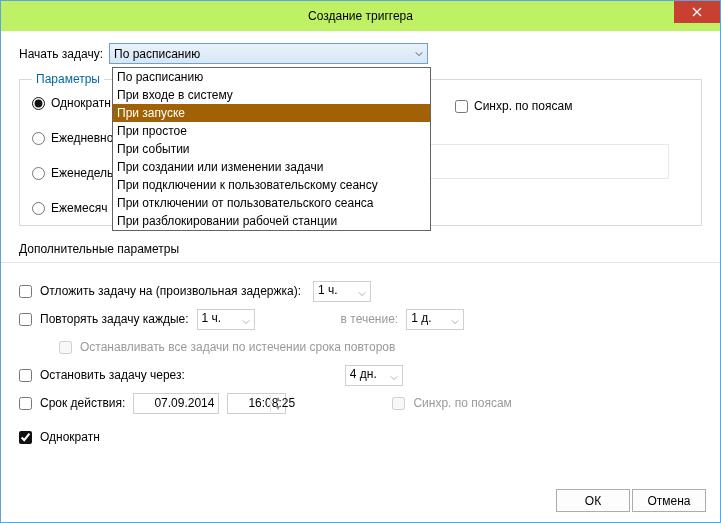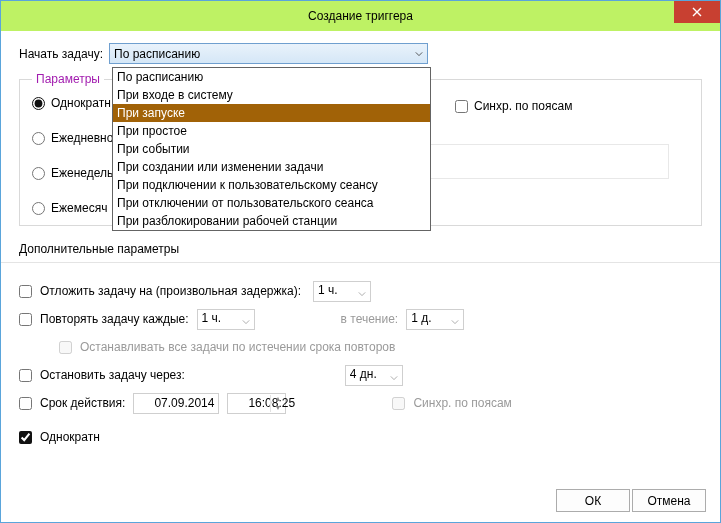--- a/index.html
+++ b/index.html
@@ -10,21 +10,21 @@
 .close-btn svg{width:10px;height:10px}
 .content{padding:12px 18px 0 18px}
 .row{display:flex;align-items:center;margin-bottom:8px}
 .label{margin-right:6px}
 .combo{position:relative;width:319px;height:21px;border:1px solid #6f9fcf;background:linear-gradient(#e9f2fb,#d5e7f7);display:flex;align-items:center;padding:0 4px;cursor:default}
 .combo .arrow{position:absolute;right:4px;top:3px}
 .dropdown{position:absolute;left:111px;top:66px;width:319px;border:1px solid #646464;background:#fff;z-index:10}
 .dropdown .opt{padding:1px 4px;line-height:16px;white-space:nowrap;cursor:default}
 .dropdown .opt.sel{background:#a16207;color:#fff}
 fieldset{border:1px solid #d9d9d9;margin-top:4px;padding:10px 12px 10px 12px}
-fieldset legend{padding:0 4px;color:#a21caf}
+fieldset legend{padding:0 4px;color:#0369a1}
 .radios{display:flex;flex-direction:column;gap:21px;width:120px}
 .radios label{display:flex;align-items:center;gap:6px}
 input[type=radio],input[type=checkbox]{width:13px;height:13px;accent-color:#111;margin:0}
 .vline{width:1px;background:#d9d9d9;align-self:stretch;margin:0 12px}
 .sync{position:absolute;left:454px;top:98px;display:flex;align-items:center;gap:6px;z-index:2}
 .inner-gray{border:1px solid #e8e8e8;height:35px;width:492px}
 .section-title{margin:16px 0 4px 0}
 .addl{padding:8px 0 0 0}
 .addl .arow{display:flex;align-items:center;height:28px;gap:8px}
 .small-select{height:21px;border:1px solid #cfcfcf;background:#fff;padding:1px 18px 1px 4px;color:#777;position:relative;min-width:58px}

